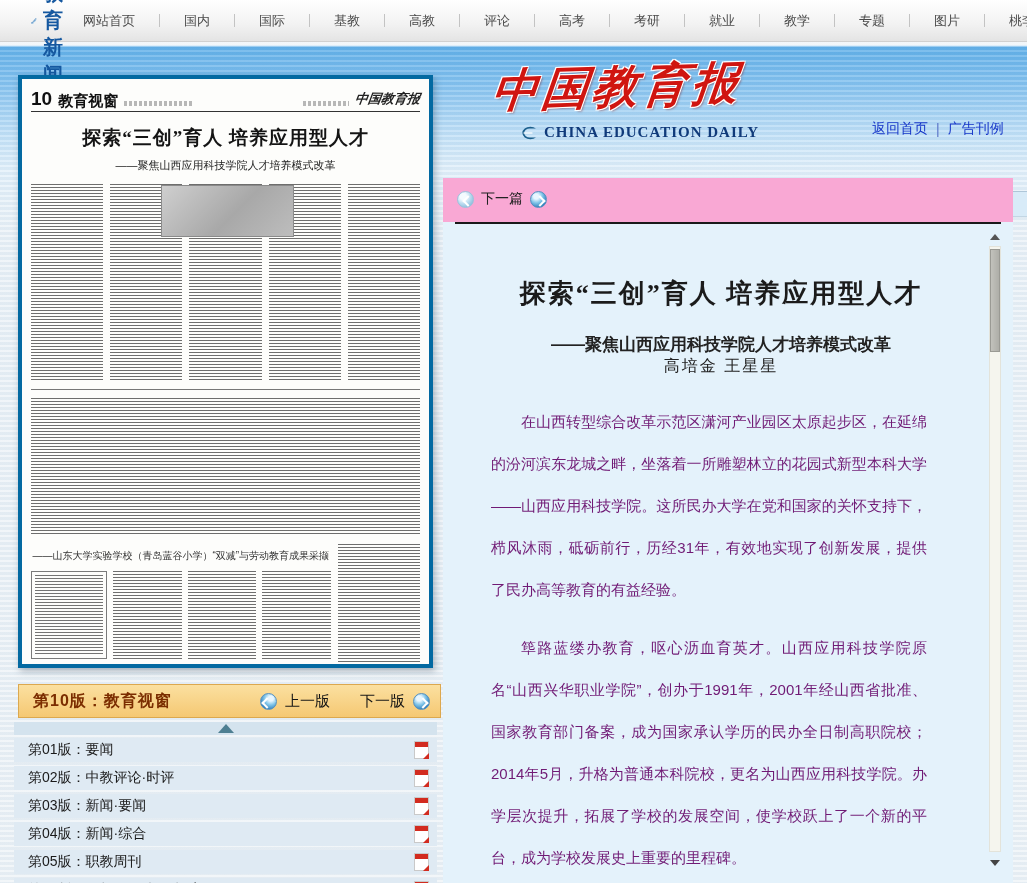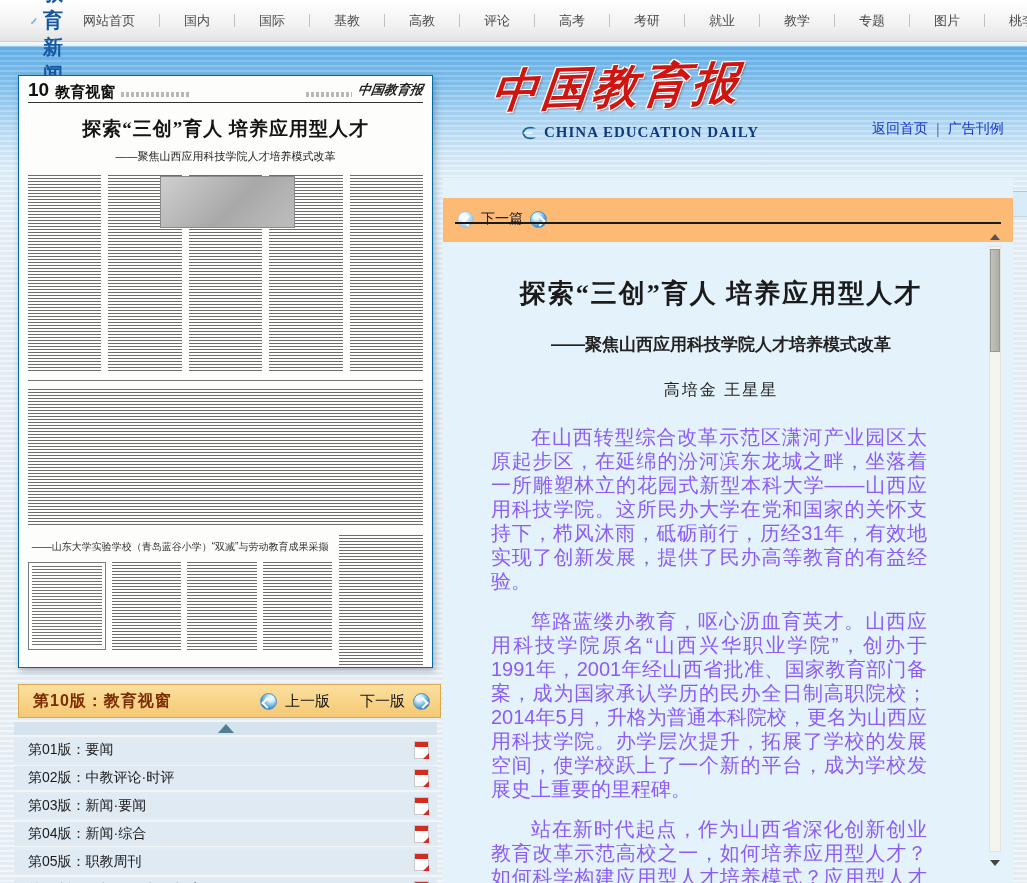--- a/index.html
+++ b/index.html
@@ -38,56 +38,56 @@
   .head-links .bar { color:#5a74c8; }
 
   .datebar { position:absolute; left:443px; top:152px; width:584px; height:26px;
     background:#d8ebf8; border-top:1px solid #aec6d8; border-bottom:1px solid #c2d6e4;
     display:flex; align-items:center;margin-top:39px; }
   .datebar span { margin-left:20px; font-size:13px; color:#333; }
 
   
   .article-panel { position:absolute; left:443px; top:178px; width:570px; height:705px;
     background:#e4f2fb; }
-  .article-topstrip { position:absolute; left:0; top:0; width:570px; height:44px; background:#fdba74;margin-top:20px; }
+  .article-topstrip { position:absolute; left:0; top:0; width:570px; height:44px; background:#f9a8d4; }
   .article-nav { position:absolute; left:14px; top:12px; display:flex; align-items:center; gap:7px; }
   .globe-btn { width:17px; height:17px; border-radius:50%; cursor:pointer;
     background:radial-gradient(circle at 35% 30%,#e8f6ff 0 18%,#7fc4e8 45%,#1f6fb0 85%);
     border:1px solid #5590c0; position:relative; }
   .globe-btn.light { background:radial-gradient(circle at 35% 30%,#f4fbff 0 22%,#bcdcf0 50%,#7fb4d8 90%); border-color:#9cc2dc; }
   .globe-btn::after { content:""; position:absolute; left:5px; top:5px; width:6px; height:6px;
     border:solid #fff; border-width:2px 2px 0 0; transform:rotate(45deg); }
   .globe-btn.light::after { transform:rotate(-135deg); left:6px; }
   .article-nav .navlabel { font-size:14px; color:#222; cursor:pointer; }
   .article-rule { position:absolute; left:12px; top:44px; width:546px; height:2px; background:#1a1a1a; }
 
   .article-body { position:absolute; left:0; top:46px; width:556px; height:659px; }
   .article-title { margin-top:52px; text-align:center; font-size:26px; font-weight:bold;
     color:#1b1b1b; letter-spacing:2px; font-family:"Liberation Serif","DejaVu Serif",serif; }
   .article-subtitle { margin-top:22px; text-align:center; font-size:17px; font-weight:bold; color:#222; }
-  .article-authors { margin-top:24px; text-align:center; font-size:16px; color:#222; letter-spacing:2px; }
+  .article-authors { margin-top:0; text-align:center; font-size:16px; color:#222; letter-spacing:2px; }
   .article-paras { margin:24px 72px 0 48px; }
-  .article-paras p { font-size:20px; line-height:24px; color:#8b5cf6; text-align:justify;
+  .article-paras p { font-size:15px; line-height:42px; color:#701a75; text-align:justify;
     text-indent:2em; margin-bottom:16px; }
 
   
   .scrollbar { position:absolute; left:988px; top:234px; width:14px; height:632px; }
   .sb-arrow { width:0; height:0; border-left:5px solid transparent; border-right:5px solid transparent;
     margin:0 auto; cursor:pointer; }
   .sb-up { border-bottom:6px solid #555; }
   .sb-down { border-top:6px solid #444; position:absolute; bottom:0; left:2px; }
   .sb-track { position:absolute; left:1px; top:12px; width:12px; height:606px; background:#f5f5ee;
     border:1px solid #e3e3da; }
   .sb-thumb { position:absolute; left:0px; top:2px; width:10px; height:103px;
     background:linear-gradient(90deg,#c2c2bc,#aeaea8); border:1px solid #9a9a94; cursor:grab; }
 
   
   .paper-page { position:absolute; left:18px; top:75px; width:415px; height:593px;
-    background:#fdfdfb; border:1px solid #0369a1; box-shadow:2px 3px 7px rgba(40,60,80,.35);
-    padding:4px 9px; overflow:hidden; }
+    background:#fdfdfb; border:4px solid #0369a1; box-shadow:2px 3px 7px rgba(40,60,80,.35);
+    padding:10px 9px; overflow:hidden; }
   .pp-head { display:flex; align-items:flex-end; gap:6px; }
   .pp-pageno { font-size:19px; font-weight:bold; color:#111; line-height:1; }
   .pp-section { font-size:15px; font-weight:bold; color:#111; line-height:1; }
   .tiny-strip { height:5px; background:repeating-linear-gradient(90deg,#9a9a9a 0 3px,transparent 3px 5px); opacity:.7; }
   .pp-head .ts1 { width:70px; margin-bottom:2px; }
   .pp-head .spacer { flex:1; }
   .pp-head .ts2 { width:46px; margin-bottom:2px; }
   .pp-brand { font-family:"DejaVu Serif","Liberation Serif",serif; font-style:italic; font-weight:bold;
     font-size:13px; color:#222; transform:skew(-8deg); white-space:nowrap; }
   .pp-hr { height:1px; background:#333; margin-top:3px; }

